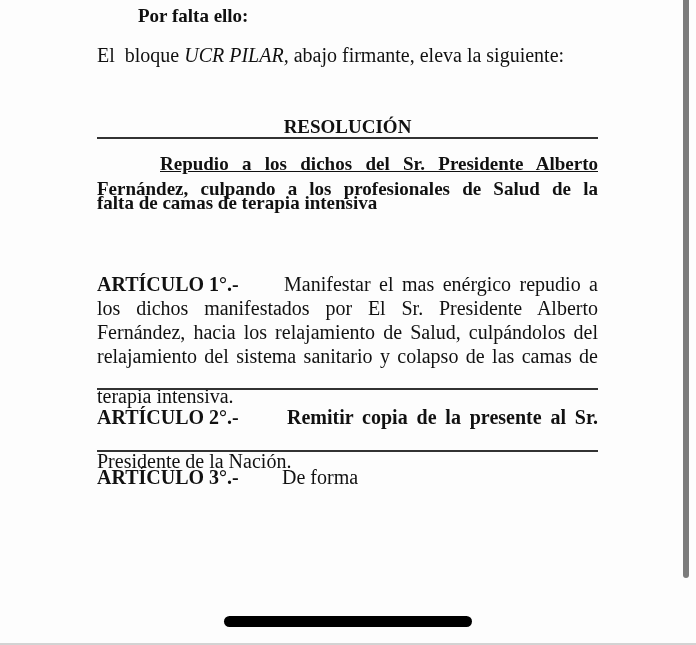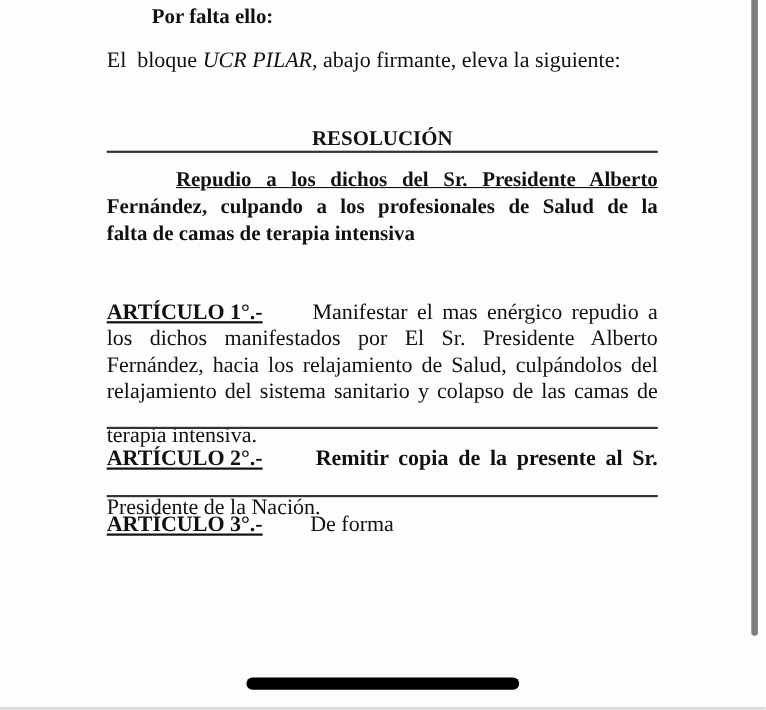--- a/index.html
+++ b/index.html
@@ -6,42 +6,42 @@
   body {
     width: 696px; height: 645px; background: #fdfdfd; position: relative; overflow: hidden;
     font-family: "Liberation Serif", "DejaVu Serif", serif; color: #111;
   }
   .abs { position: absolute; white-space: nowrap; }
   .bold { font-weight: bold; }
   .t19 { font-size: 19px; line-height: 24px; }
   .t18 { font-size: 20px; line-height: 24px; }
   .just { text-align: justify; text-align-last: justify; white-space: nowrap; }
   .rule { position: absolute; left: 97px; width: 501px; height: 2px; background: #333; }
-  .art-label { font-weight: bold; text-decoration: underline; text-underline-offset: 2px; text-decoration-thickness: 1.5px; }
+  .art-label { font-weight: bold; text-underline-offset: 2px; text-decoration-thickness: 1.5px; }
   .scrollbar { position: absolute; left: 683px; top: 0; width: 6px; height: 578px; background: #7c7c7c; border-radius: 0 0 3px 3px; }
   .home-indicator { position: absolute; left: 224px; top: 616px; width: 248px; height: 11px; background: #000; border-radius: 6px; }
   .bottom-line { position: absolute; left: 0; top: 643px; width: 696px; height: 2px; background: #d3d3d3; }
 </style>
 </head>
 <body>
 
 <div>
 
   <div class="abs t19 bold" style="left:138px; top:4px;">Por falta ello:</div>
 
   <div class="abs t18" style="left:97px; top:43px;">
     <span style="white-space:pre">El  bloque </span><i>UCR PILAR,</i><span style="white-space:pre"> abajo firmante, eleva la siguiente:</span>
   </div>
 
   <div class="abs t19 bold" style="left:97px; width:501px; top:115px; text-align:center;">RESOLUCIÓN</div>
   <div class="rule" style="top:137px;"></div>
 
   <div class="abs t19 bold just" style="left:160px; width:438px; top:152px;text-decoration:underline;">Repudio a los dichos del Sr. Presidente Alberto</div>
   <div class="abs t19 bold just" style="left:97px; width:501px; top:177px;">Fernández, culpando a los profesionales de Salud de la</div>
-  <div class="abs t19 bold" style="left:97px; top:201px;font-family:Liberation Serif, serif;">falta de camas de terapia intensiva</div>
+  <div class="abs t19 bold" style="left:97px; top:191px;font-family:Liberation Serif, serif;">falta de camas de terapia intensiva</div>
 
   <div class="abs t18" style="left:97px; top:272px;">
     <span class="art-label">ARTÍCULO 1°.-</span>
   </div>
   <div class="abs t18 just" style="left:284px; width:314px; top:272px;">Manifestar el mas enérgico repudio a</div>
   <div class="abs t18 just" style="left:97px; width:501px; top:296px;">los dichos manifestados por El Sr. Presidente Alberto</div>
   <div class="abs t18 just" style="left:97px; width:501px; top:320px;">Fernández, hacia los relajamiento de Salud, culpándolos del</div>
   <div class="abs t18 just" style="left:97px; width:501px; top:344px;">relajamiento del sistema sanitario y colapso de las camas de</div>
   <div class="abs t18" style="left:97px; top:368px;margin-top:16px;">terapia intensiva.</div>
   <div class="rule" style="top:388px;"></div>

